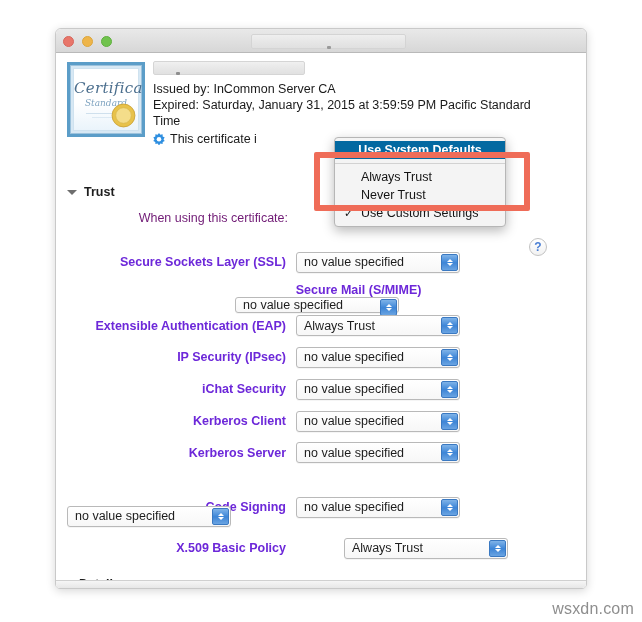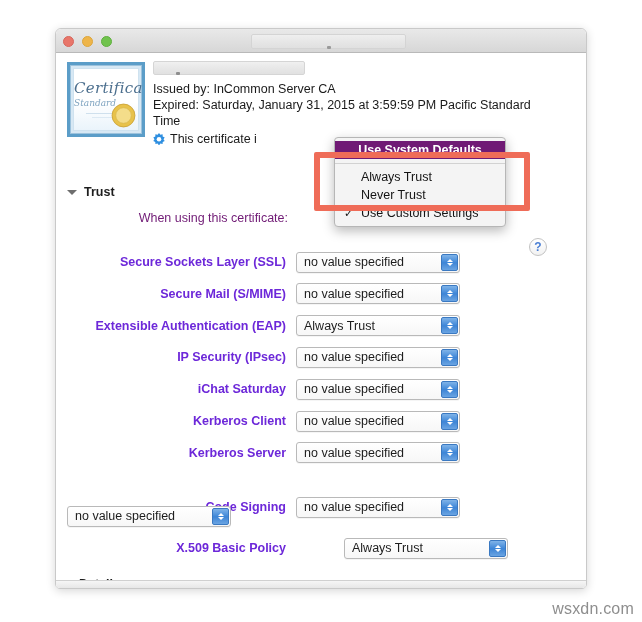--- a/index.html
+++ b/index.html
@@ -82,20 +82,21 @@
     position: absolute; left: 0; right: 0; top: 10px;
     text-align: center;
     font-family: "DejaVu Serif", serif;
     font-style: italic;
     font-size: 15px;
     color: #4c6f8e;
     letter-spacing: 0.3px;
   }
   .cert-icon .c-sub {
     position: absolute; left: 0; right: 0; top: 29px;
+    text-align: center;
     font-family: "DejaVu Serif", serif;
     font-style: italic;
     font-size: 9px;
     color: #7fa4c1;
   }
   .cert-icon .c-rule {
     position: absolute; left: 12px; right: 12px; top: 44px;
     height: 1px; background: #cfe0ed;
   }
   .cert-icon .c-rule2 {
@@ -273,21 +274,21 @@
   .menu-item {
     position: relative;
     height: 18px;
     display: flex; align-items: center;
     font-size: 12.5px;
     color: #141414;
     padding-left: 26px;
     white-space: nowrap;
   }
   .menu-item.selected {
-    background: #701a75;
+    background: #0369a1;
     color: #ffffff;
     font-weight: bold;
     justify-content: center;
     padding-left: 0;
   }
   .menu-sep {
     height: 1px;
     background: #d2d2d2;
     margin: 4px 0;
   }
@@ -377,21 +378,21 @@
           <div class="row" style="top: 198px;">
             <div class="row-label">Secure Sockets Layer (SSL)</div>
             <div class="popup">
               <div class="val">no value specified</div>
               <div class="stepper">
                 <div class="chev up"></div>
                 <div class="chev down"></div>
               </div>
             </div>
           </div>
-          <div class="row" style="top: 229.8px;">
+          <div class="row" style="top: 229.8px; flex-direction: column;">
             <div class="row-label">Secure Mail (S/MIME)</div>
             <div class="popup">
               <div class="val">no value specified</div>
               <div class="stepper">
                 <div class="chev up"></div>
                 <div class="chev down"></div>
               </div>
             </div>
           </div>
           <div class="row" style="top: 261.6px;">
@@ -408,21 +409,21 @@
             <div class="row-label">IP Security (IPsec)</div>
             <div class="popup">
               <div class="val">no value specified</div>
               <div class="stepper">
                 <div class="chev up"></div>
                 <div class="chev down"></div>
               </div>
             </div>
           </div>
           <div class="row" style="top: 325.2px;">
-            <div class="row-label">iChat Saturday</div>
+            <div class="row-label">iChat Security</div>
             <div class="popup">
               <div class="val">no value specified</div>
               <div class="stepper">
                 <div class="chev up"></div>
                 <div class="chev down"></div>
               </div>
             </div>
           </div>
           <div class="row" style="top: 357px;">
             <div class="row-label">Kerberos Client</div>

